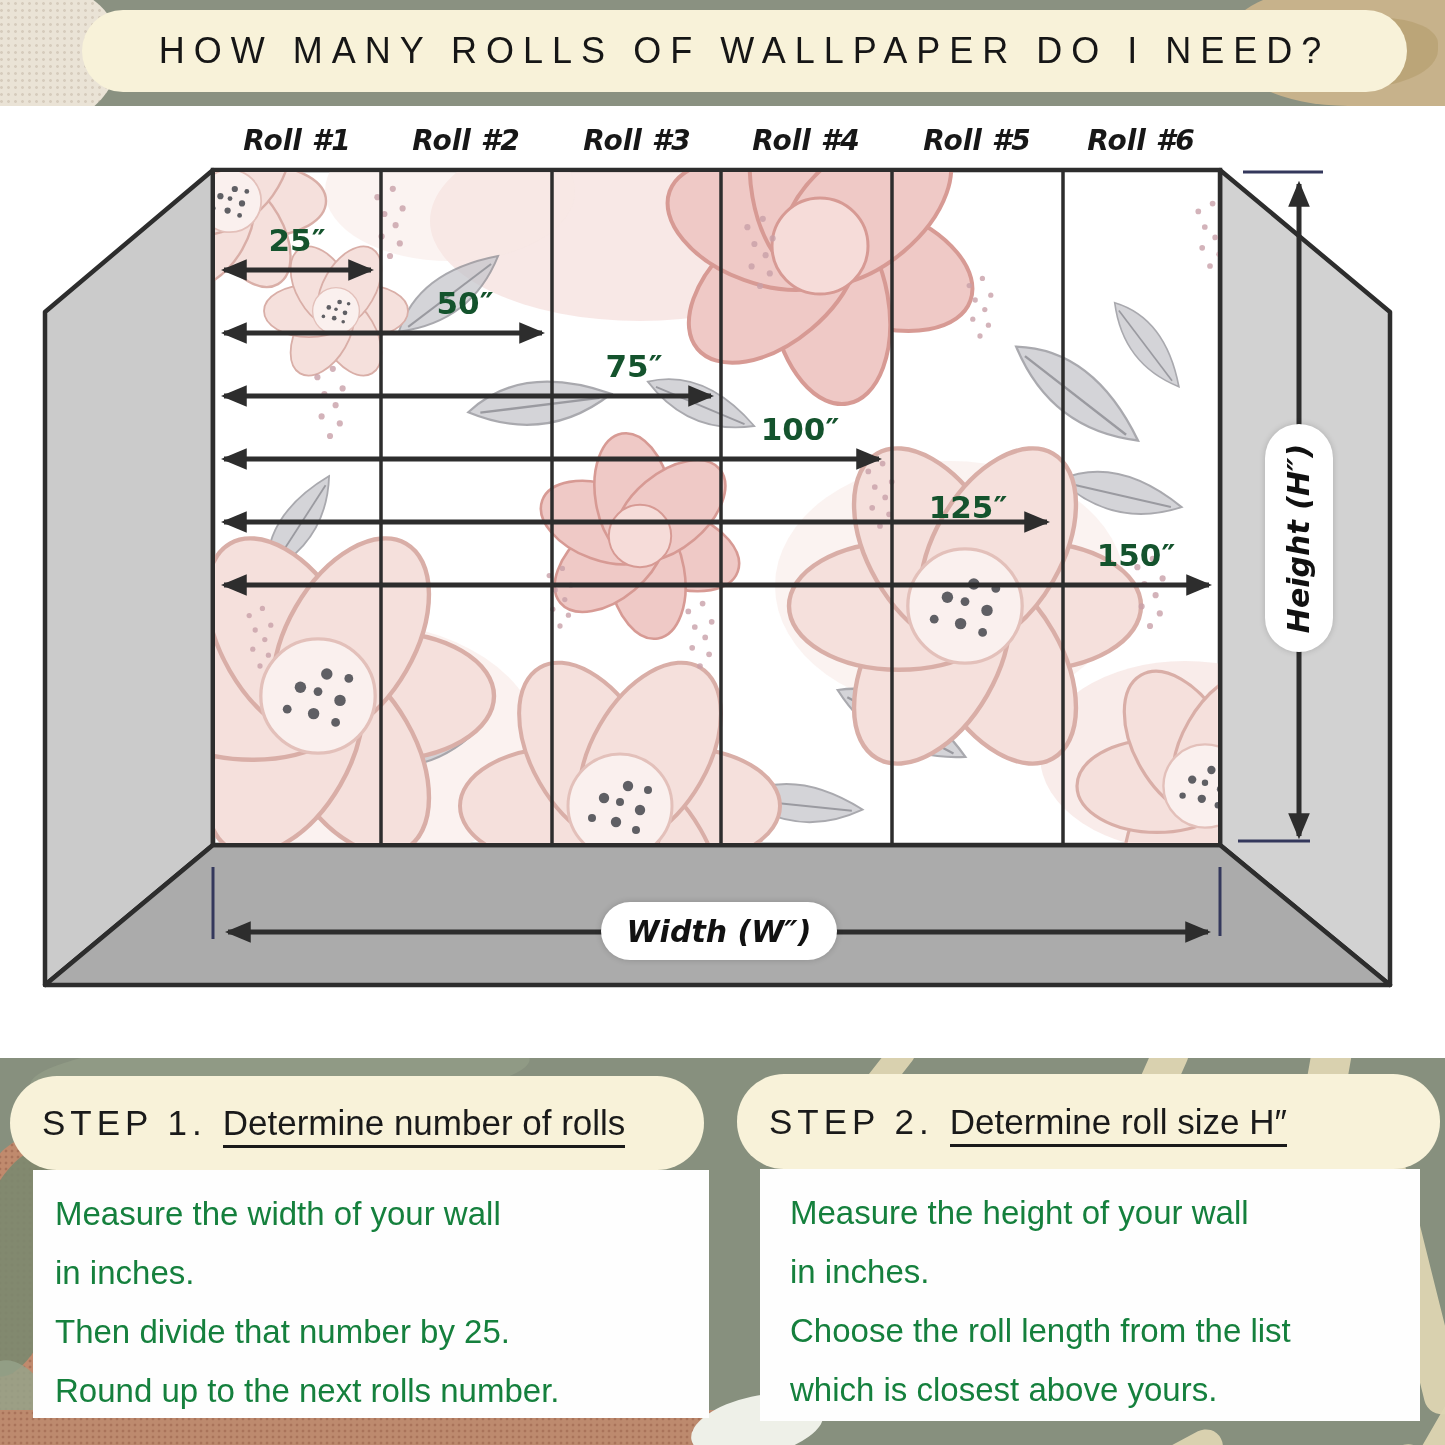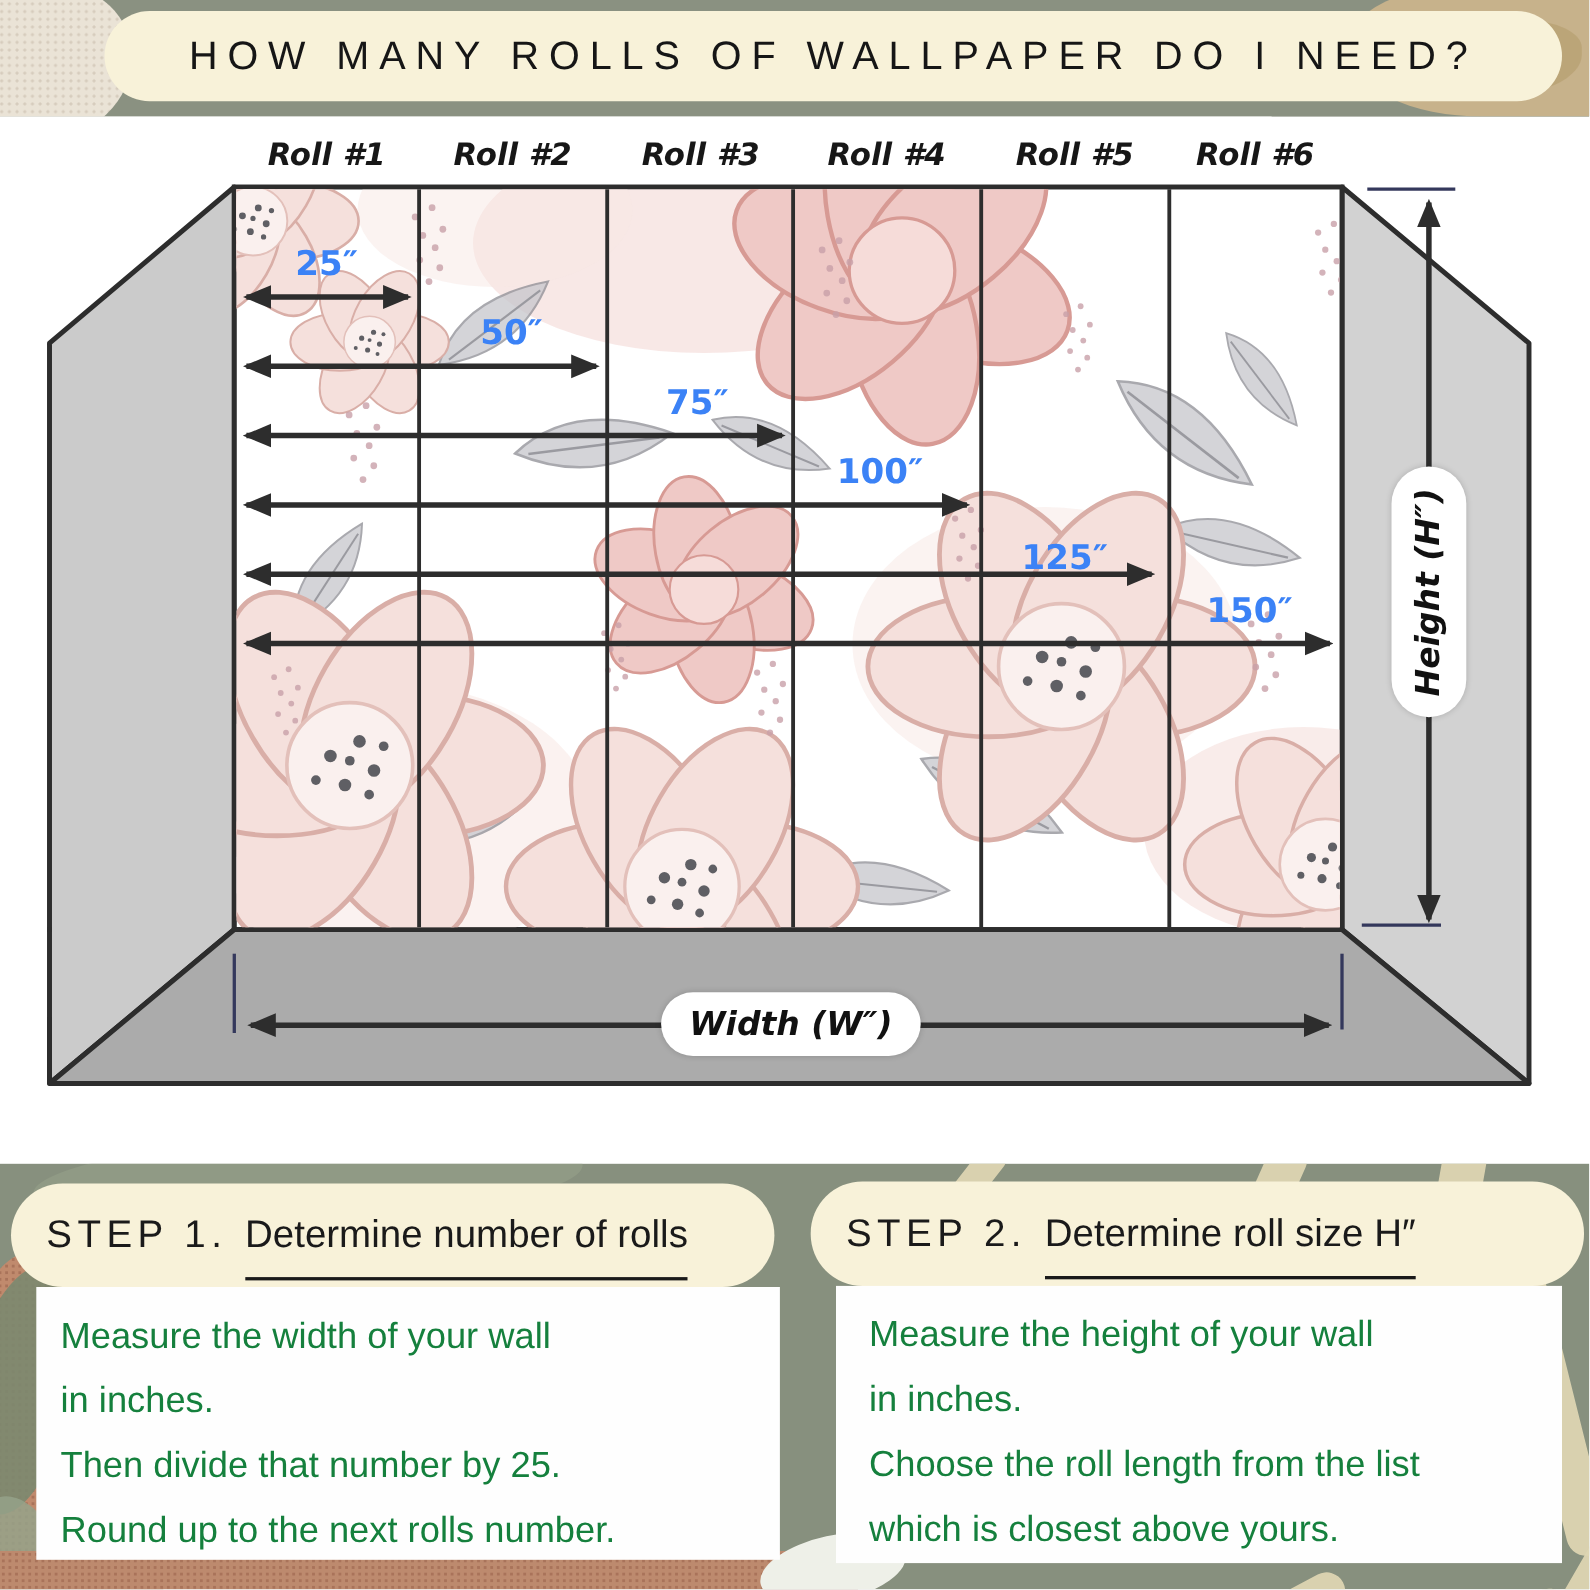--- a/index.html
+++ b/index.html
@@ -10,34 +10,34 @@
   .band-top{position:absolute;left:0;top:0;width:1445px;height:106px;
             background:#8a9181;overflow:hidden;}
   .tex-paper-left{position:absolute;left:-30px;top:-14px;width:150px;height:140px;
             background:#eae3d6;border-radius:0 48% 55% 42%;
             background-image:radial-gradient(#d6ccbd 1.2px,transparent 1.6px);
             background-size:7px 7px;}
   .tex-tan-right{position:absolute;left:1228px;top:-12px;width:240px;height:118px;
             background:#c7b28b;border-radius:42% 0 0 50%;}
   .tex-tan-right:after{content:"";position:absolute;left:60px;top:30px;width:150px;height:70px;
             background:#b7a071;border-radius:50% 40% 60% 50%;opacity:.7;}
-  .title-pill{position:absolute;left:95px;top:10px;width:1325px;height:82px;
+  .title-pill{position:absolute;left:82px;top:10px;width:1325px;height:82px;
             background:#f8f2d9;border-radius:42px;display:flex;align-items:center;
             justify-content:center;}
   .title-pill span{font-size:36px;letter-spacing:9px;color:#161616;font-weight:500;white-space:nowrap;}
 
   
   .diagram{position:absolute;left:0;top:106px;width:1156px;height:952px;background:#ffffff;}
   .room-svg{position:absolute;left:0;top:0;}
   .roll-label{position:absolute;width:170px;top:18px;height:40px;text-align:center;
               font-family:"DejaVu Sans",sans-serif;font-style:italic;font-weight:bold;
               font-size:28px;color:#171717;}
   .measure-label{position:absolute;width:150px;height:42px;text-align:center;
               font-family:"DejaVu Sans",sans-serif;font-weight:bold;
-              font-size:31px;color:#3b82f6;}
+              font-size:31px;color:#14532d;}
   .pill{position:absolute;background:#ffffff;border-radius:34px;display:flex;
         align-items:center;justify-content:center;box-shadow:0 0 6px rgba(0,0,0,.18);}
   .pill span{font-family:"DejaVu Sans",sans-serif;font-style:italic;font-weight:bold;
         font-size:30px;color:#111111;white-space:nowrap;}
   .height-pill{left:1265px;top:318px;width:68px;height:228px;}
   .height-pill span{transform:rotate(-90deg);}
   .width-pill{left:601px;top:796px;width:236px;height:58px;border-radius:29px;}
 
   
   .band-bottom{position:absolute;left:0;top:1058px;width:1445px;height:387px;
@@ -64,21 +64,21 @@
   .bs3{left:1392px;top:60px;width:38px;height:300px;transform:rotate(-14deg);}
   .bs4{left:860px;top:-28px;width:26px;height:120px;transform:rotate(38deg);}
   .bs5{left:1120px;top:330px;width:34px;height:190px;transform:rotate(62deg);}
   .bs6{left:1300px;top:320px;width:40px;height:220px;transform:rotate(75deg);}
   .bs7{left:1412px;top:330px;width:34px;height:160px;transform:rotate(30deg);}
 
   .step-pill{position:absolute;background:#f8f2d9;border-radius:47px;display:flex;
              align-items:center;}
   .step-pill .inner{padding-left:32px;white-space:nowrap;font-size:35px;color:#1a1a1a;}
   .step-name{letter-spacing:5px;margin-right:16px;}
-  .step-heading{border-bottom:3px solid #1a1a1a;padding-bottom:19px;}
+  .step-heading{border-bottom:3px solid #1a1a1a;padding-bottom:3px;}
   .step-box{position:absolute;background:#fefefe;}
   .step-line{font-size:33px;color:#15803d;line-height:59px;white-space:nowrap;}
   .step1-pill{left:10px;top:18px;width:694px;height:94px;}
   .step1-box{left:33px;top:112px;width:676px;height:248px;padding:14px 0 0 22px;box-sizing:border-box;}
   .step2-pill{left:737px;top:16px;width:703px;height:95px;}
   .step2-box{left:760px;top:111px;width:660px;height:252px;padding:14px 0 0 30px;box-sizing:border-box;}
 </style>
 </head>
 <body>
 

